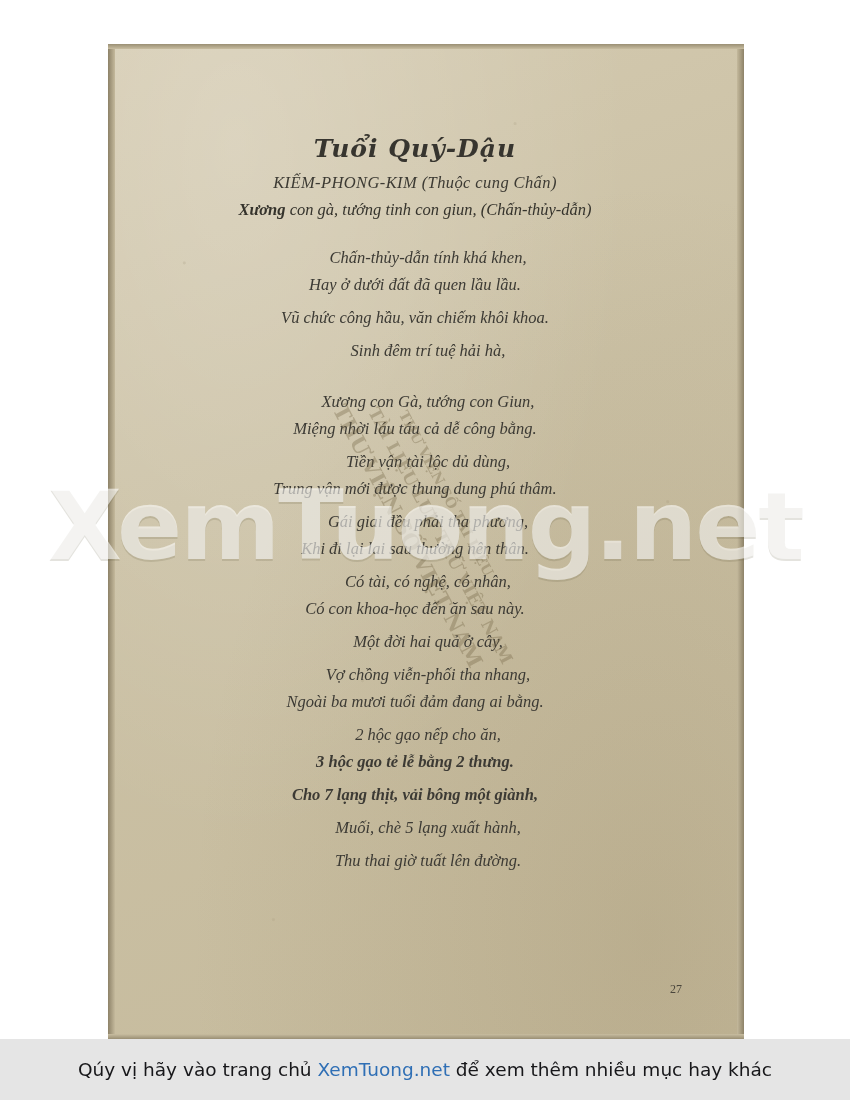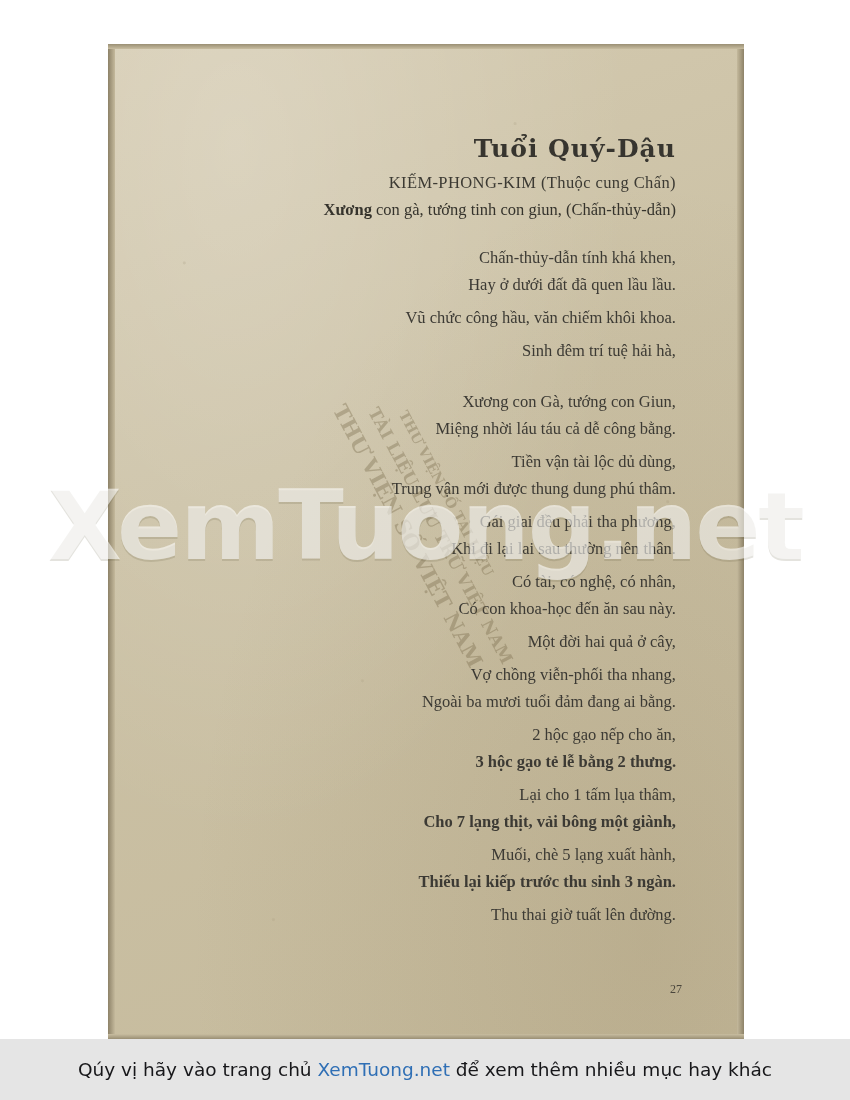--- a/index.html
+++ b/index.html
@@ -68,21 +68,22 @@
     bottom: 0;
     background: linear-gradient(0deg, #9a8f74, #c8bda0);
   }
 
   
   .content {
     position: relative;
     z-index: 3;
     padding: 56px 68px 0 46px;
     color: #3b3a35;
-    text-align: right;
+    text-align: center;
+    font-style: italic;
   }
   .doc-title {
     font-family: "DejaVu Serif", serif;
     font-weight: bold;
     font-size: 25px;
     letter-spacing: 1px;
     color: #37352f;
     margin: 34px 0 10px 0;
   }
   .subtitle-1 {
@@ -245,26 +246,24 @@
         </div>
         <div class="verse-block">
           <div class="line indent">Vợ chồng viễn-phối tha nhang,</div>
           <div class="line">Ngoài ba mươi tuổi đảm đang ai bằng.</div>
         </div>
         <div class="verse-block">
           <div class="line indent">2 hộc gạo nếp cho ăn,</div>
           <div class="line bold">3 hộc gạo tẻ lễ bằng 2 thưng.</div>
         </div>
         <div class="verse-block">
-          <div class="line indent">Lại cho 1 tấm lụa thâm,</div>
           <div class="line bold">Cho 7 lạng thịt, vải bông một giành,</div>
         </div>
         <div class="verse-block">
           <div class="line indent">Muối, chè 5 lạng xuất hành,</div>
-          <div class="line bold">Thiếu lại kiếp trước thu sinh 3 ngàn.</div>
         </div>
         <div class="verse-block">
           <div class="line indent">Thu thai giờ tuất lên đường.</div>
         </div>
       </div>
   </div>
 
   <div class="page-number">27</div>
 </div>
 

